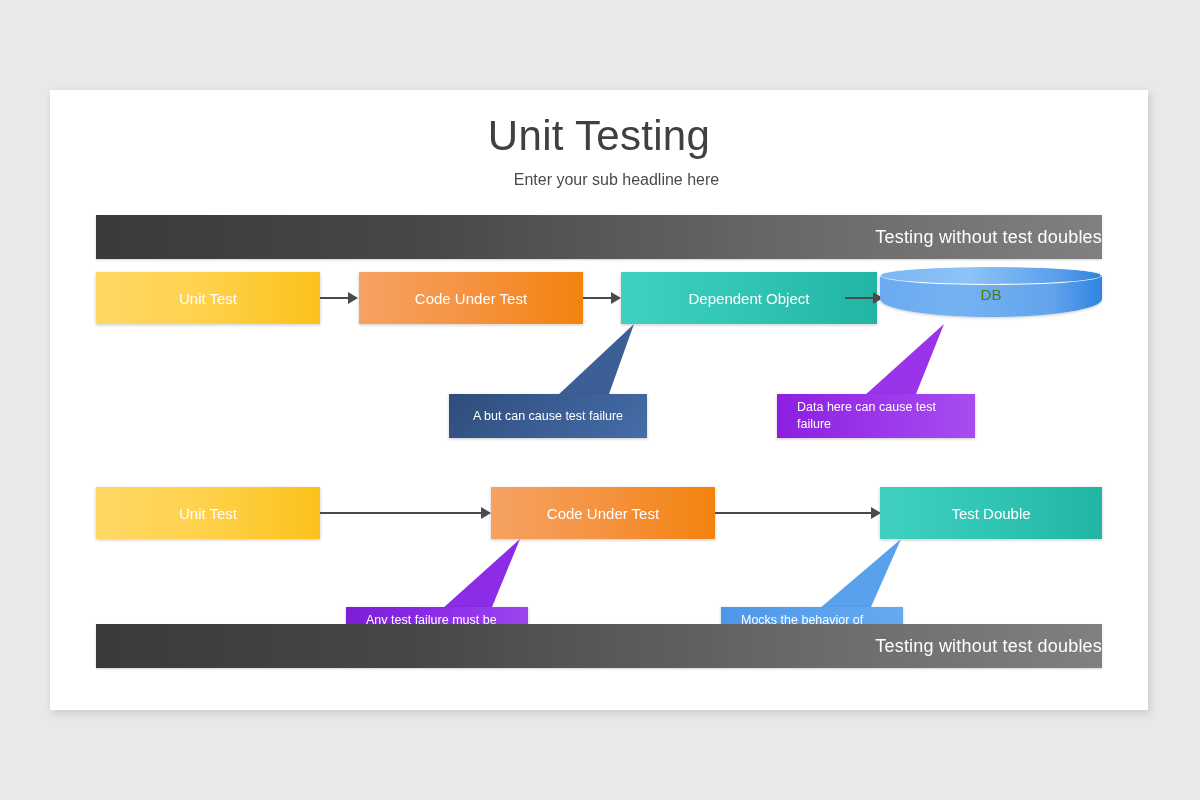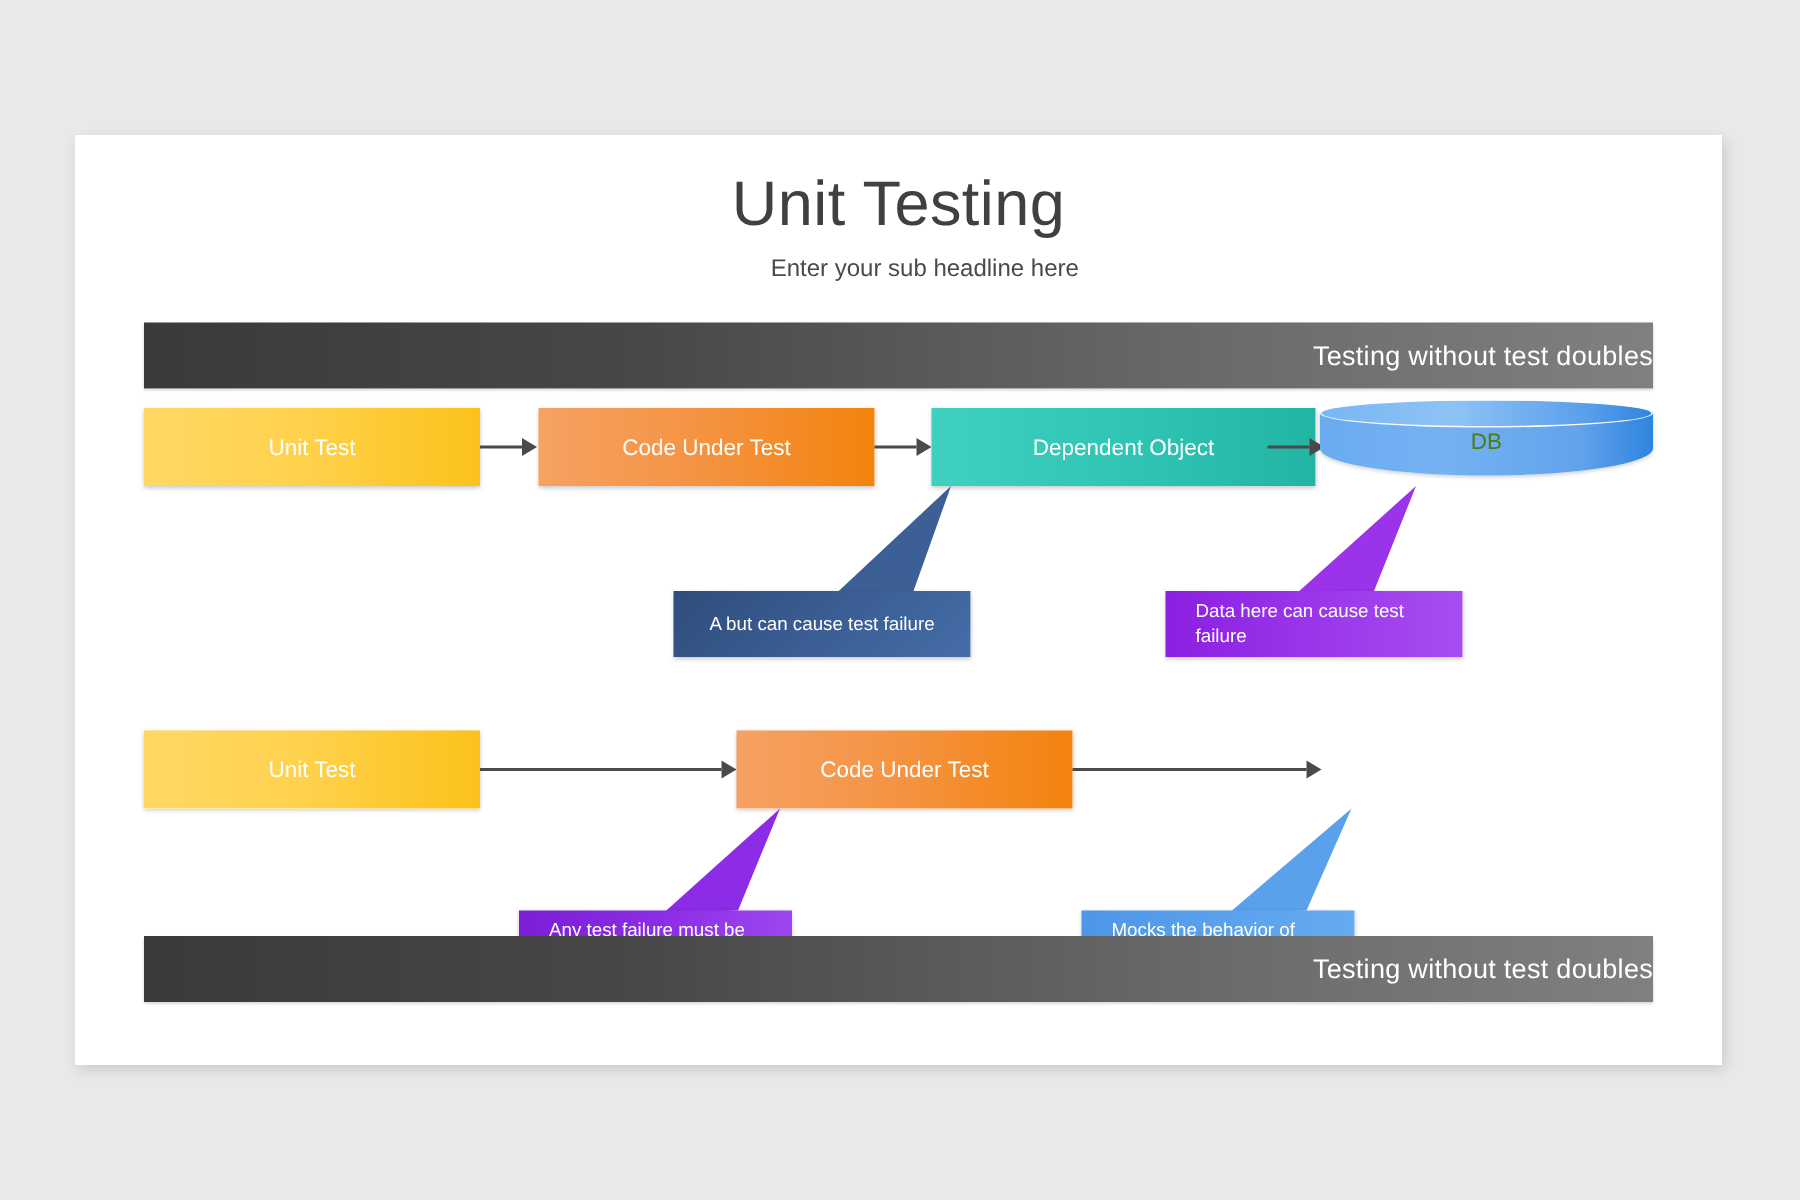--- a/index.html
+++ b/index.html
@@ -226,20 +226,23 @@
 
   <div class="proc-box fill-orange" style="left:441px; top:397px; width:224px; height:52px;">
     <span>Code Under Test</span>
   </div>
 
   <div class="connector" style="left:665px; top:416px; width:166px;">
     <div class="shaft" style="width:156px;"></div>
     <div class="head" style="left:156px;"></div>
   </div>
 
+  <div class="proc-box fill-teal" style="left:830px; top:397px; width:222px; height:52px;">
+    <span>Test Double</span>
+  </div>
 
   <div class="callout" style="left:296px; top:449px; width:182px; height:120px;">
     <svg width="182" height="120" viewBox="0 0 182 120">
       <polygon points="174,0 146,68 96,70" fill="#8c2ce6"></polygon>
     </svg>
     <div class="callout-body co-violet" style="top:68px; height:44px;">
       <span>Any test failure must be caused by this code</span>
     </div>
   </div>
 

